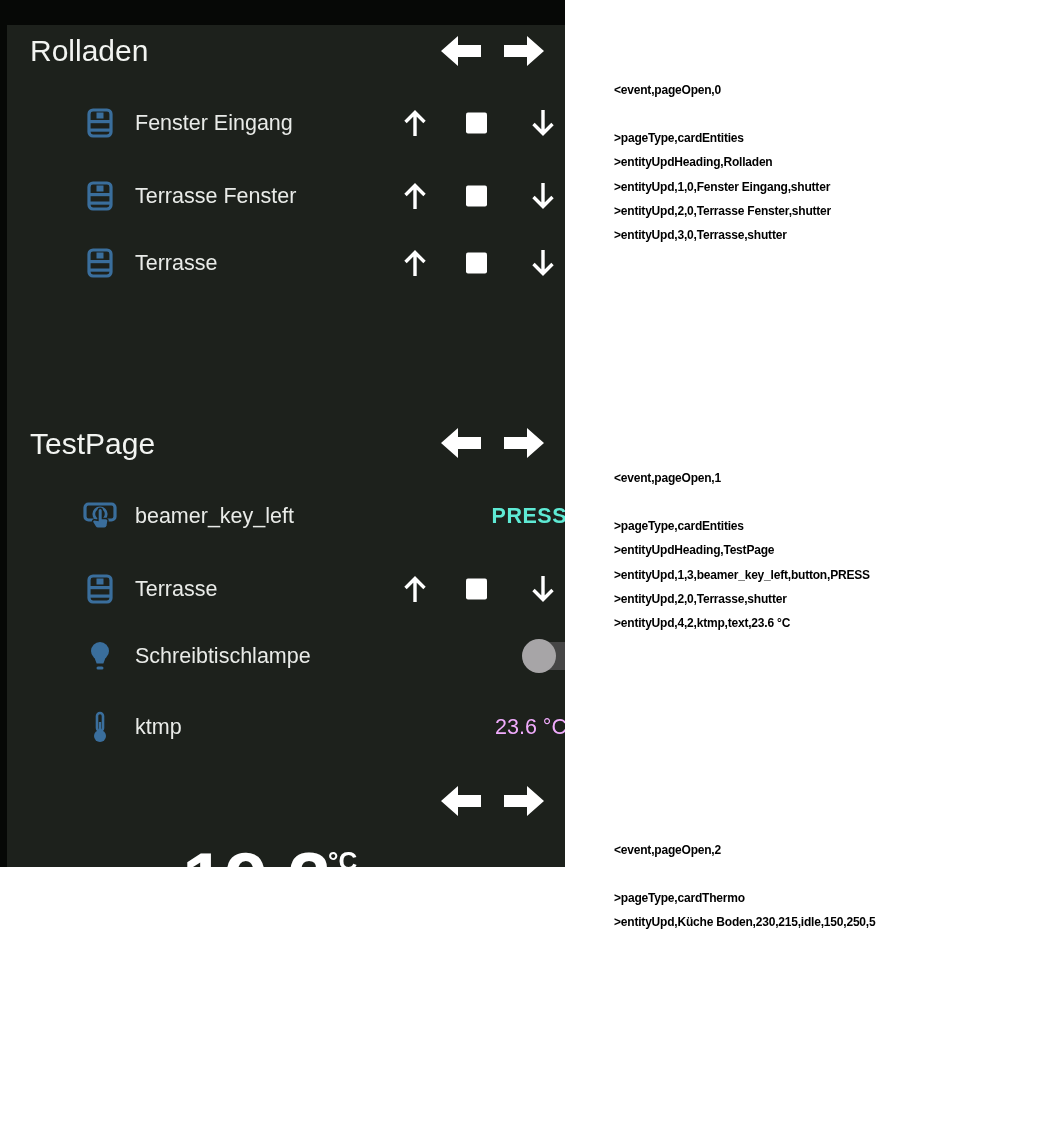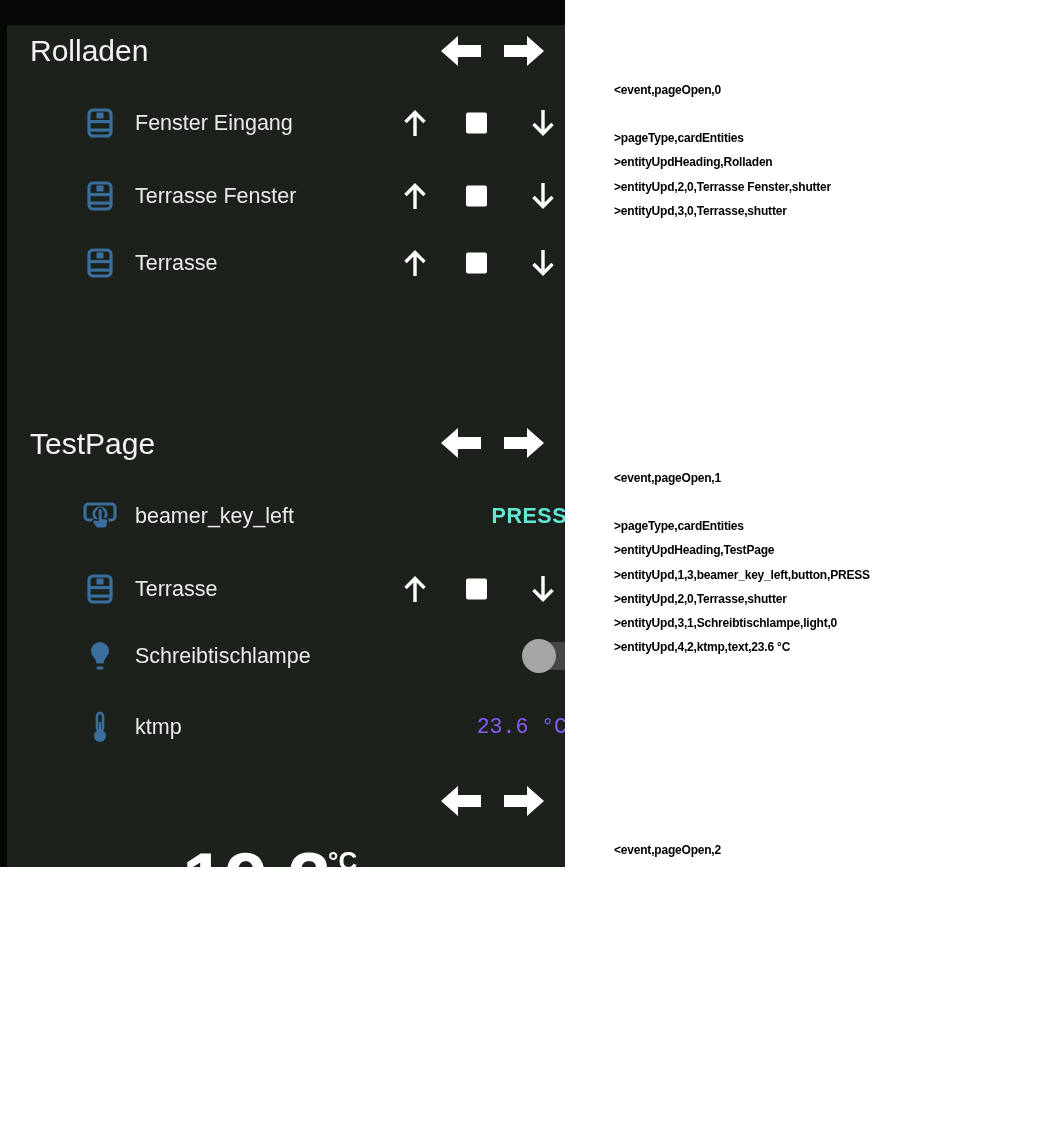--- a/index.html
+++ b/index.html
@@ -20,21 +20,21 @@
   .nav.next{left:504px;}
   .row{position:absolute;left:0;width:565px;height:54px;margin-left:40px;}
   .eicon{position:absolute;left:42px;top:50%;transform:translateY(-50%);width:36px;display:flex;justify-content:center;align-items:center;}
   .elabel{position:absolute;left:95px;top:50%;transform:translateY(-50%);color:#e9ebe8;font-size:21.5px;white-space:nowrap;}
   .ctl{position:absolute;top:50%;transform:translateY(-50%);}
   .ctl.up{left:360px;width:30px;height:32px;}
   .ctl.stop{left:426px;width:21px;height:21px;background:#ffffff;border-radius:2px;}
   .ctl.down{left:488px;width:30px;height:32px;}
   .evalue{position:absolute;left:330px;width:197px;top:50%;transform:translateY(-50%);text-align:right;font-size:21.5px;white-space:nowrap;}
   .evalue.press{color:#5eead4;font-weight:600;letter-spacing:0.5px;}
-  .evalue.text{color:#8b5cf6;font-family:Liberation Mono, monospace;}
+  .evalue.text{color:#f0abfc;}
   .toggle{position:absolute;left:484px;top:50%;transform:translateY(-50%);width:58px;height:28px;cursor:pointer;}
   .toggle .track{position:absolute;left:0;top:0;width:58px;height:28px;background:#464646;border-radius:14px;}
   .toggle .knob{position:absolute;left:-2px;top:-3px;width:34px;height:34px;border-radius:50%;background:#a7a5a7;}
   
   .thermo-temp{position:absolute;left:256px;transform:translateX(-50%);top:843px;color:#ffffff;font-size:78px;line-height:74px;font-weight:700;letter-spacing:-1px;white-space:nowrap;}
   .thermo-unit{position:absolute;left:328px;top:846px;color:#ffffff;font-size:26px;font-weight:700;}
   .tri{position:absolute;cursor:pointer;}
   .tri.dec{left:80px;top:908px;}
   .tri.inc{left:368px;top:910px;}
   .thermo-set{position:absolute;left:262px;transform:translateX(-50%);top:946px;color:#e3e3e3;font-size:24px;}
@@ -232,32 +232,36 @@
   <div class="strip top"></div>
   <div class="strip bottom"></div>
   <div class="strip left"></div>
 </div>
 
 <div class="log-block b1">
   <div>&lt;event,pageOpen,0</div>
   <div class="log-lines">
     <div>&gt;pageType,cardEntities</div>
     <div>&gt;entityUpdHeading,Rolladen</div>
+    <div>&gt;entityUpd,1,0,Fenster Eingang,shutter</div>
     <div>&gt;entityUpd,2,0,Terrasse Fenster,shutter</div>
     <div>&gt;entityUpd,3,0,Terrasse,shutter</div>
   </div>
 </div>
 
 <div class="log-block b2">
   <div>&lt;event,pageOpen,1</div>
   <div class="log-lines">
     <div>&gt;pageType,cardEntities</div>
     <div>&gt;entityUpdHeading,TestPage</div>
     <div>&gt;entityUpd,1,3,beamer_key_left,button,PRESS</div>
     <div>&gt;entityUpd,2,0,Terrasse,shutter</div>
-    <div>&gt;entityUpd,3,1,Schreibtischlampe,light,0</div>
     <div>&gt;entityUpd,4,2,ktmp,text,23.6 °C</div>
   </div>
 </div>
 
 <div class="log-block b3">
   <div>&lt;event,pageOpen,2</div>
+  <div class="log-lines">
+    <div>&gt;pageType,cardThermo</div>
+    <div>&gt;entityUpd,Küche Boden,230,215,idle,150,250,5</div>
+  </div>
 </div>
 
 </body></html>

